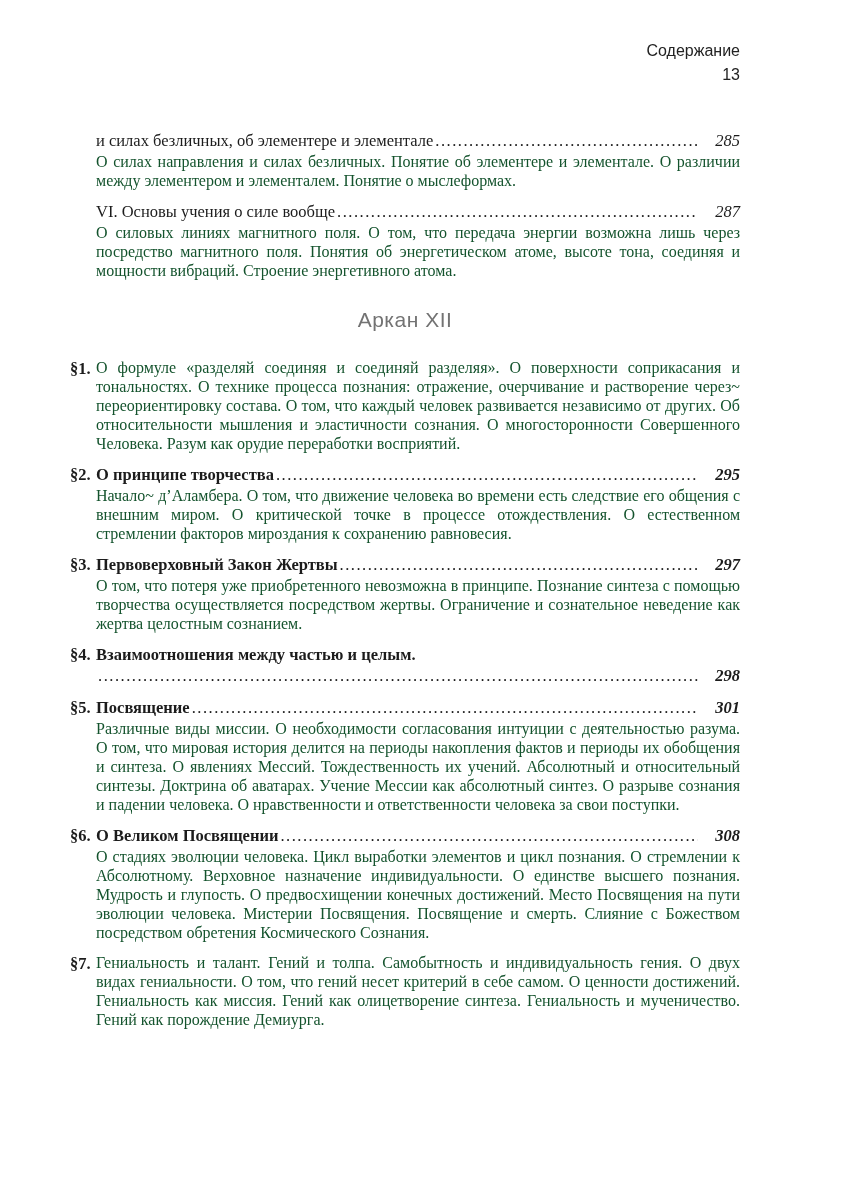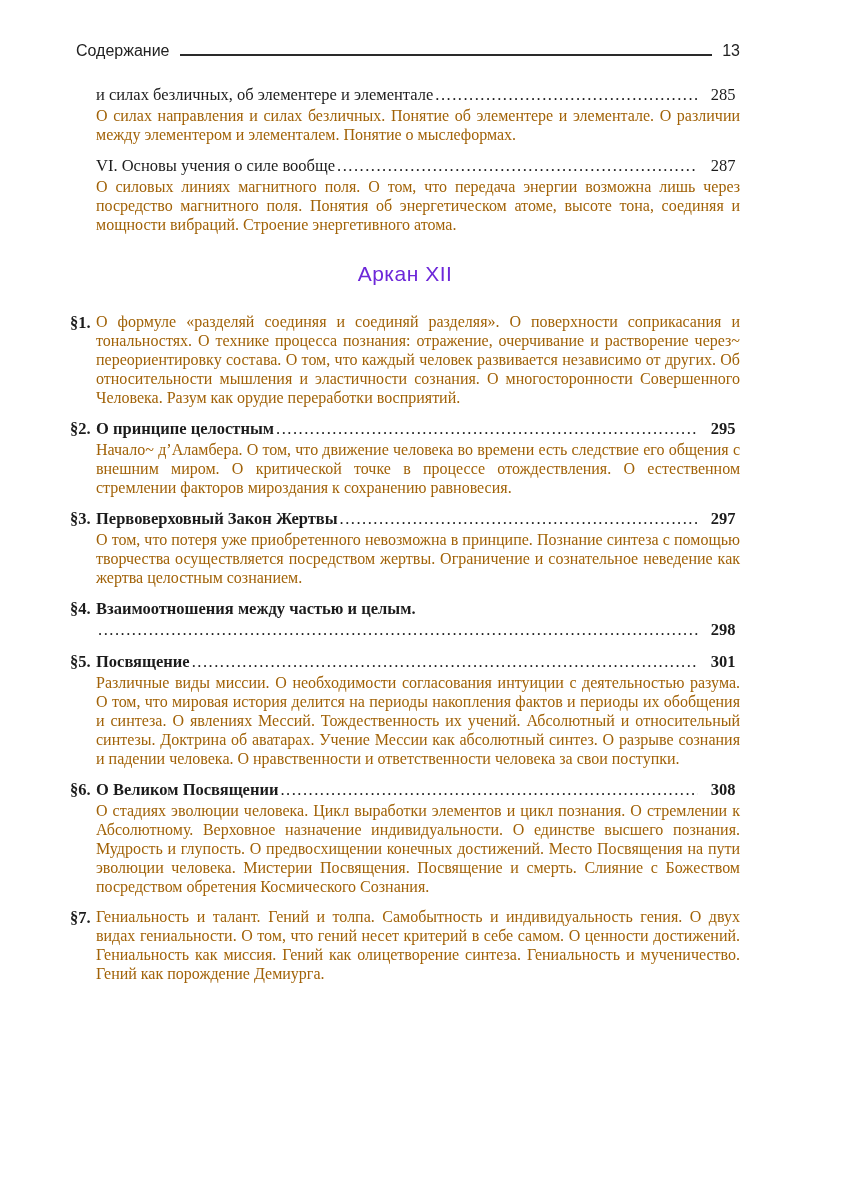--- a/index.html
+++ b/index.html
@@ -18,22 +18,23 @@
     padding: 42px 102px 0 70px;
   }
 
   
   .running-header {
     display: flex;
     align-items: flex-end;
     font-family: "Liberation Sans", sans-serif;
     font-size: 16px;
     color: #222;
-    margin-bottom: 24px;
+    margin-bottom: 46px;
     padding-left: 6px;
+    flex-direction: column;
   }
   .running-header .rule {
     flex: 1 1 auto;
     border-bottom: 2px solid #2a2a2a;
     margin: 0 10px 4px 10px;
     height: 0;
   }
 
   
   .entry {
@@ -66,41 +67,42 @@
     white-space: nowrap;
     min-width: 16px;
     margin: 0 2px;
   }
   .leader::after {
     content: "....................................................................................................................................................................";
     letter-spacing: 1.5px;
   }
   .page-num {
     min-width: 34px;
-    text-align: center;
+    text-align: right;
     padding-left: 6px;
+    font-style: italic;
   }
   .entry.bold .entry-label,
   .entry.bold .title-line1,
   .entry.bold .toc-title,
   .entry.bold .page-num { font-weight: bold; }
 
   .desc {
     margin: 1px 0 0 0;
     font-size: 16px;
     line-height: 19px;
     text-align: justify;
-    color: #a16207;
+    color: #14532d;
   }
 
   
   .arcana-heading {
     font-family: "Liberation Sans", sans-serif;
     font-size: 21px;
-    color: #6d28d9;
+    color: #737373;
     text-align: center;
     margin: 28px 0 26px 0;
     letter-spacing: 0.5px;
   }
 </style>
 </head>
 <body>
 
 <div class="page">
 
@@ -131,21 +133,21 @@
   <div class="arcana-heading">Аркан XII</div>
 
   <div class="entry bold">
     <span class="entry-label">§1.</span>
     <p class="desc">О формуле «разделяй соединяя и соединяй разделяя». О поверхности соприкасания и тональностях. О технике процесса познания: отражение, очерчивание и растворение через~ переориентировку состава. О том, что каждый человек развивается независимо от других. Об относительности мышления и эластичности сознания. О многосторонности Совершенного Человека. Разум как орудие переработки восприятий.</p>
   </div>
 
   <div class="entry bold">
     <span class="entry-label">§2.</span>
     <div class="toc-line">
-      <span class="toc-title">О принципе целостным</span>
+      <span class="toc-title">О принципе творчества</span>
       <span class="leader"></span>
       <span class="page-num">295</span>
     </div>
     <p class="desc">Начало~ д’Аламбера. О том, что движение человека во времени есть следствие его общения с внешним миром. О критической точке в процессе отождествления. О естественном стремлении факторов мироздания к сохранению равновесия.</p>
   </div>
 
   <div class="entry bold">
     <span class="entry-label">§3.</span>
     <div class="toc-line">
       <span class="toc-title">Первоверховный Закон Жертвы</span>

